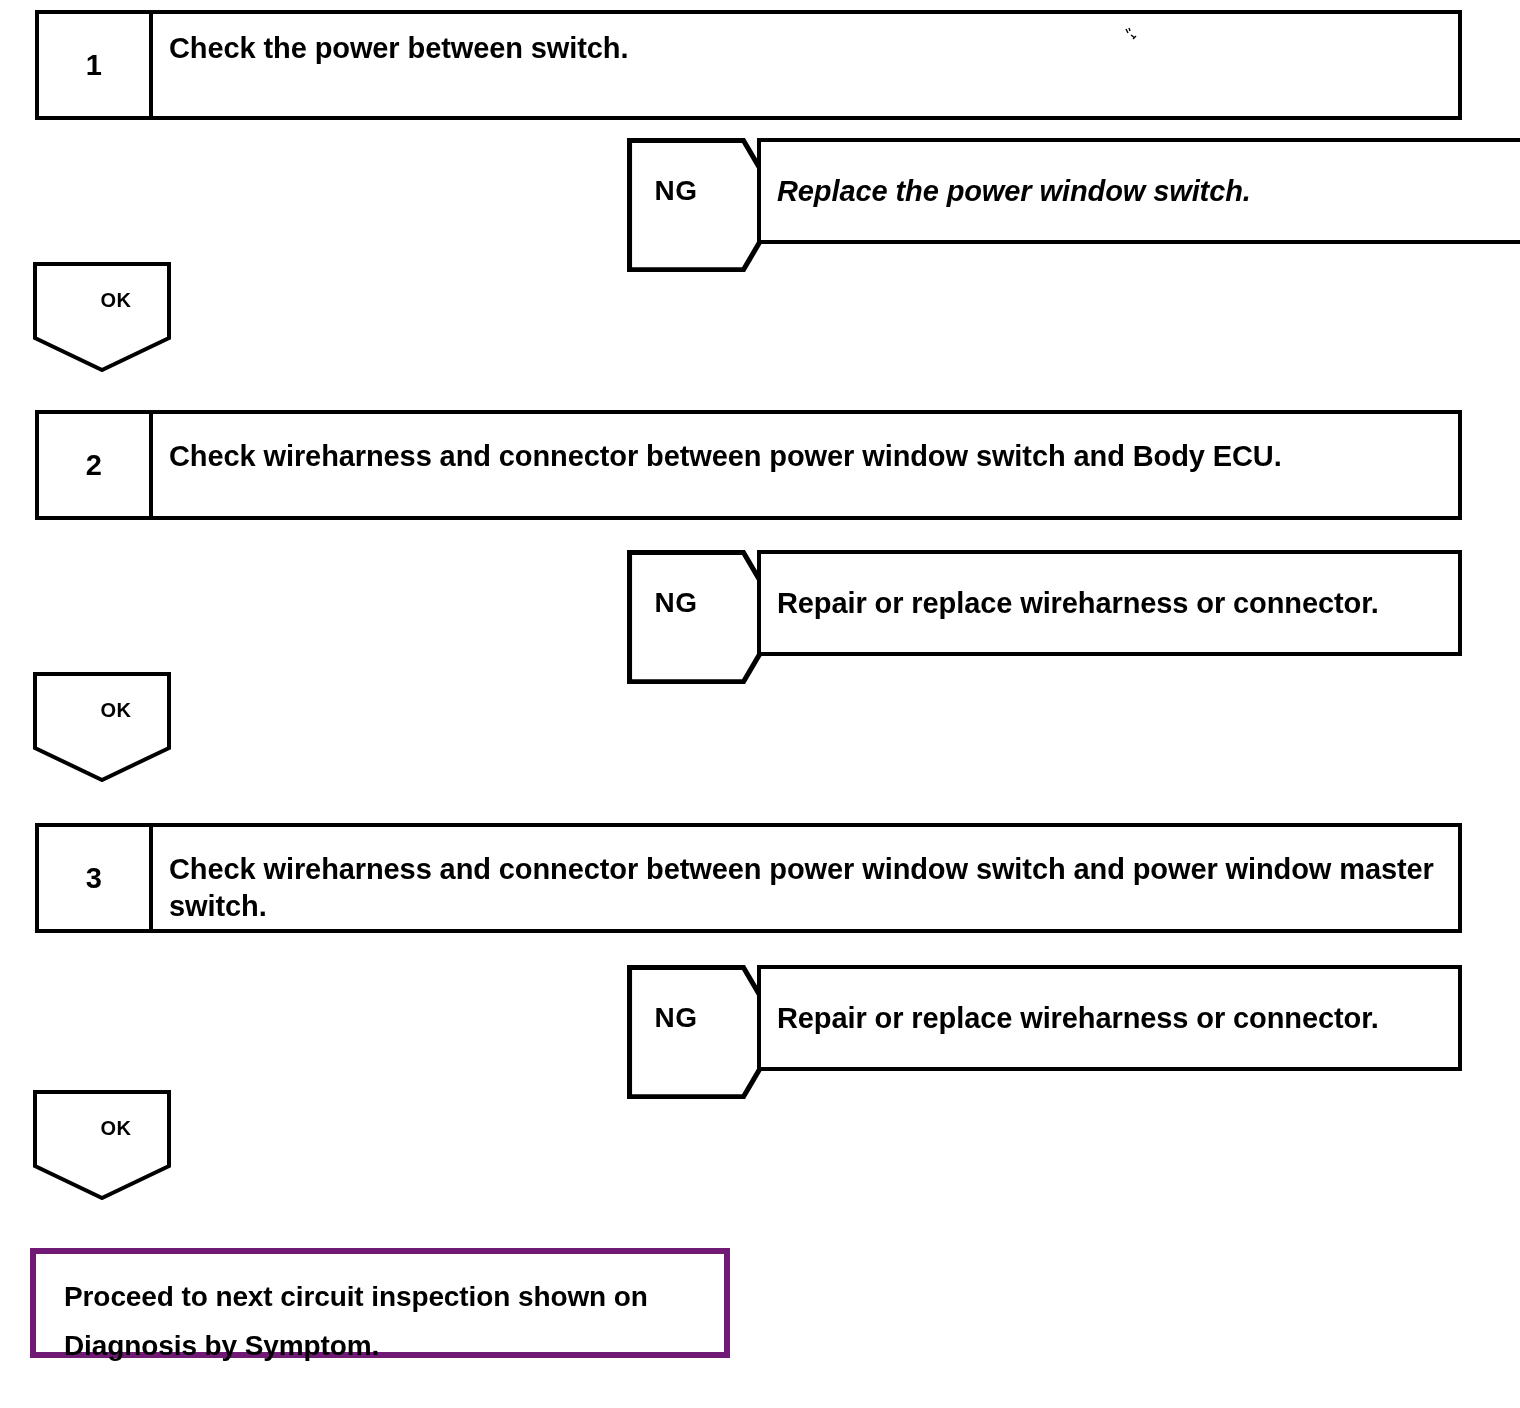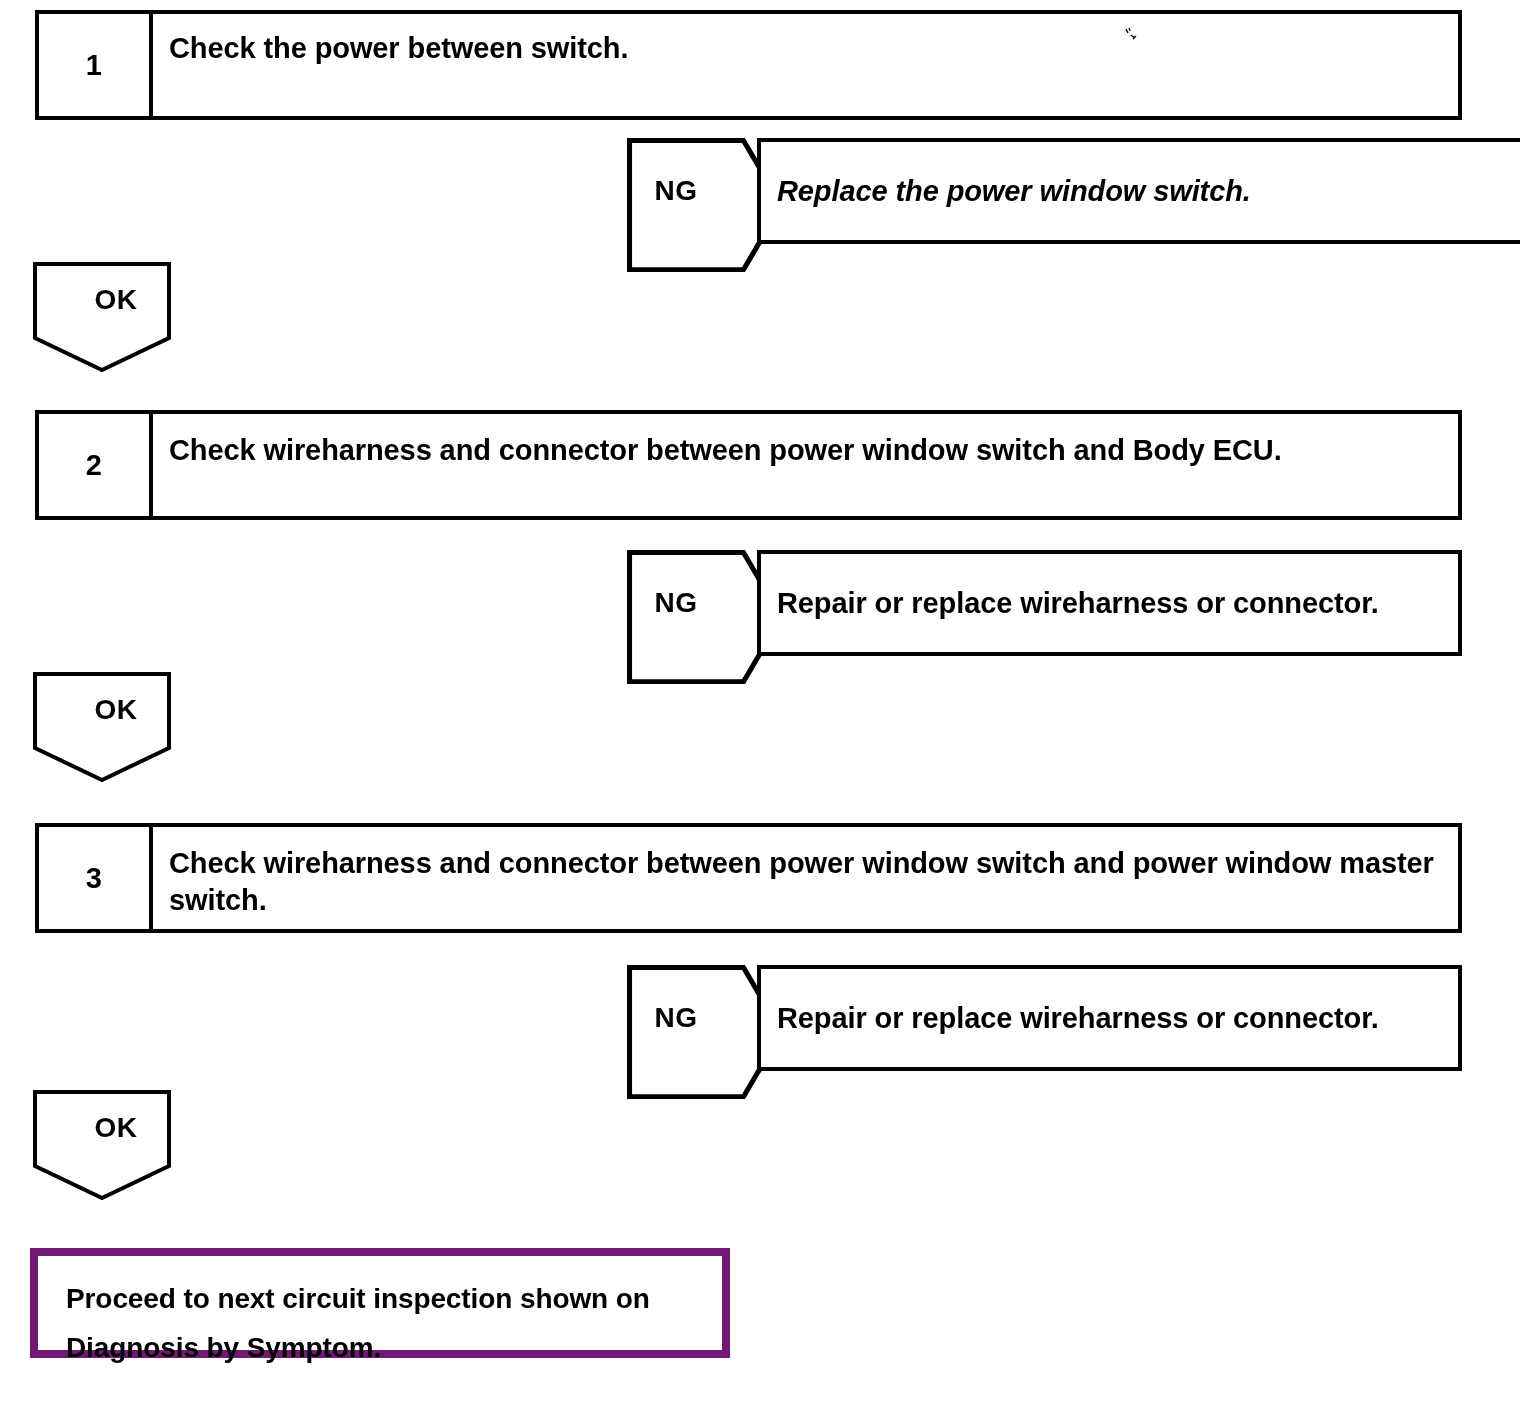--- a/index.html
+++ b/index.html
@@ -47,21 +47,21 @@
   .step-text {
     flex: 1 1 auto;
     display: flex;
     align-items: flex-start;
     padding: 16px 10px 0 16px;
     font-size: 29px;
     font-weight: bold;
     line-height: 1.28;
     letter-spacing: -0.1px;
   }
-  .step-box.tall .step-text { padding-top: 18px; }
+  .step-box.tall .step-text { padding-top: 24px; }
 
   
   .ng-group {
     position: absolute;
   }
   .ng-tag {
     position: absolute;
     left: 0;
     top: 0;
     width: 124px;
@@ -113,29 +113,29 @@
   }
   .ok-label {
     position: absolute;
     left: 0;
     top: 0;
     width: 166px;
     height: 76px;
     display: flex;
     align-items: center;
     justify-content: center;
-    font-size: 28px;
+    font-size: 20px;
     font-weight: bold;
     letter-spacing: 0.5px;
   }
 
   
   .final-box {
     position: absolute;
-    border: 8px solid #701a75;
+    border: 6px solid #701a75;
     background: #fff;
     box-sizing: border-box;
     padding: 18px 0 0 28px;
     font-size: 28px;
     font-weight: bold;
     line-height: 1.75;
     letter-spacing: -0.1px;
   }
   .final-line { display: block; white-space: nowrap; }
 

